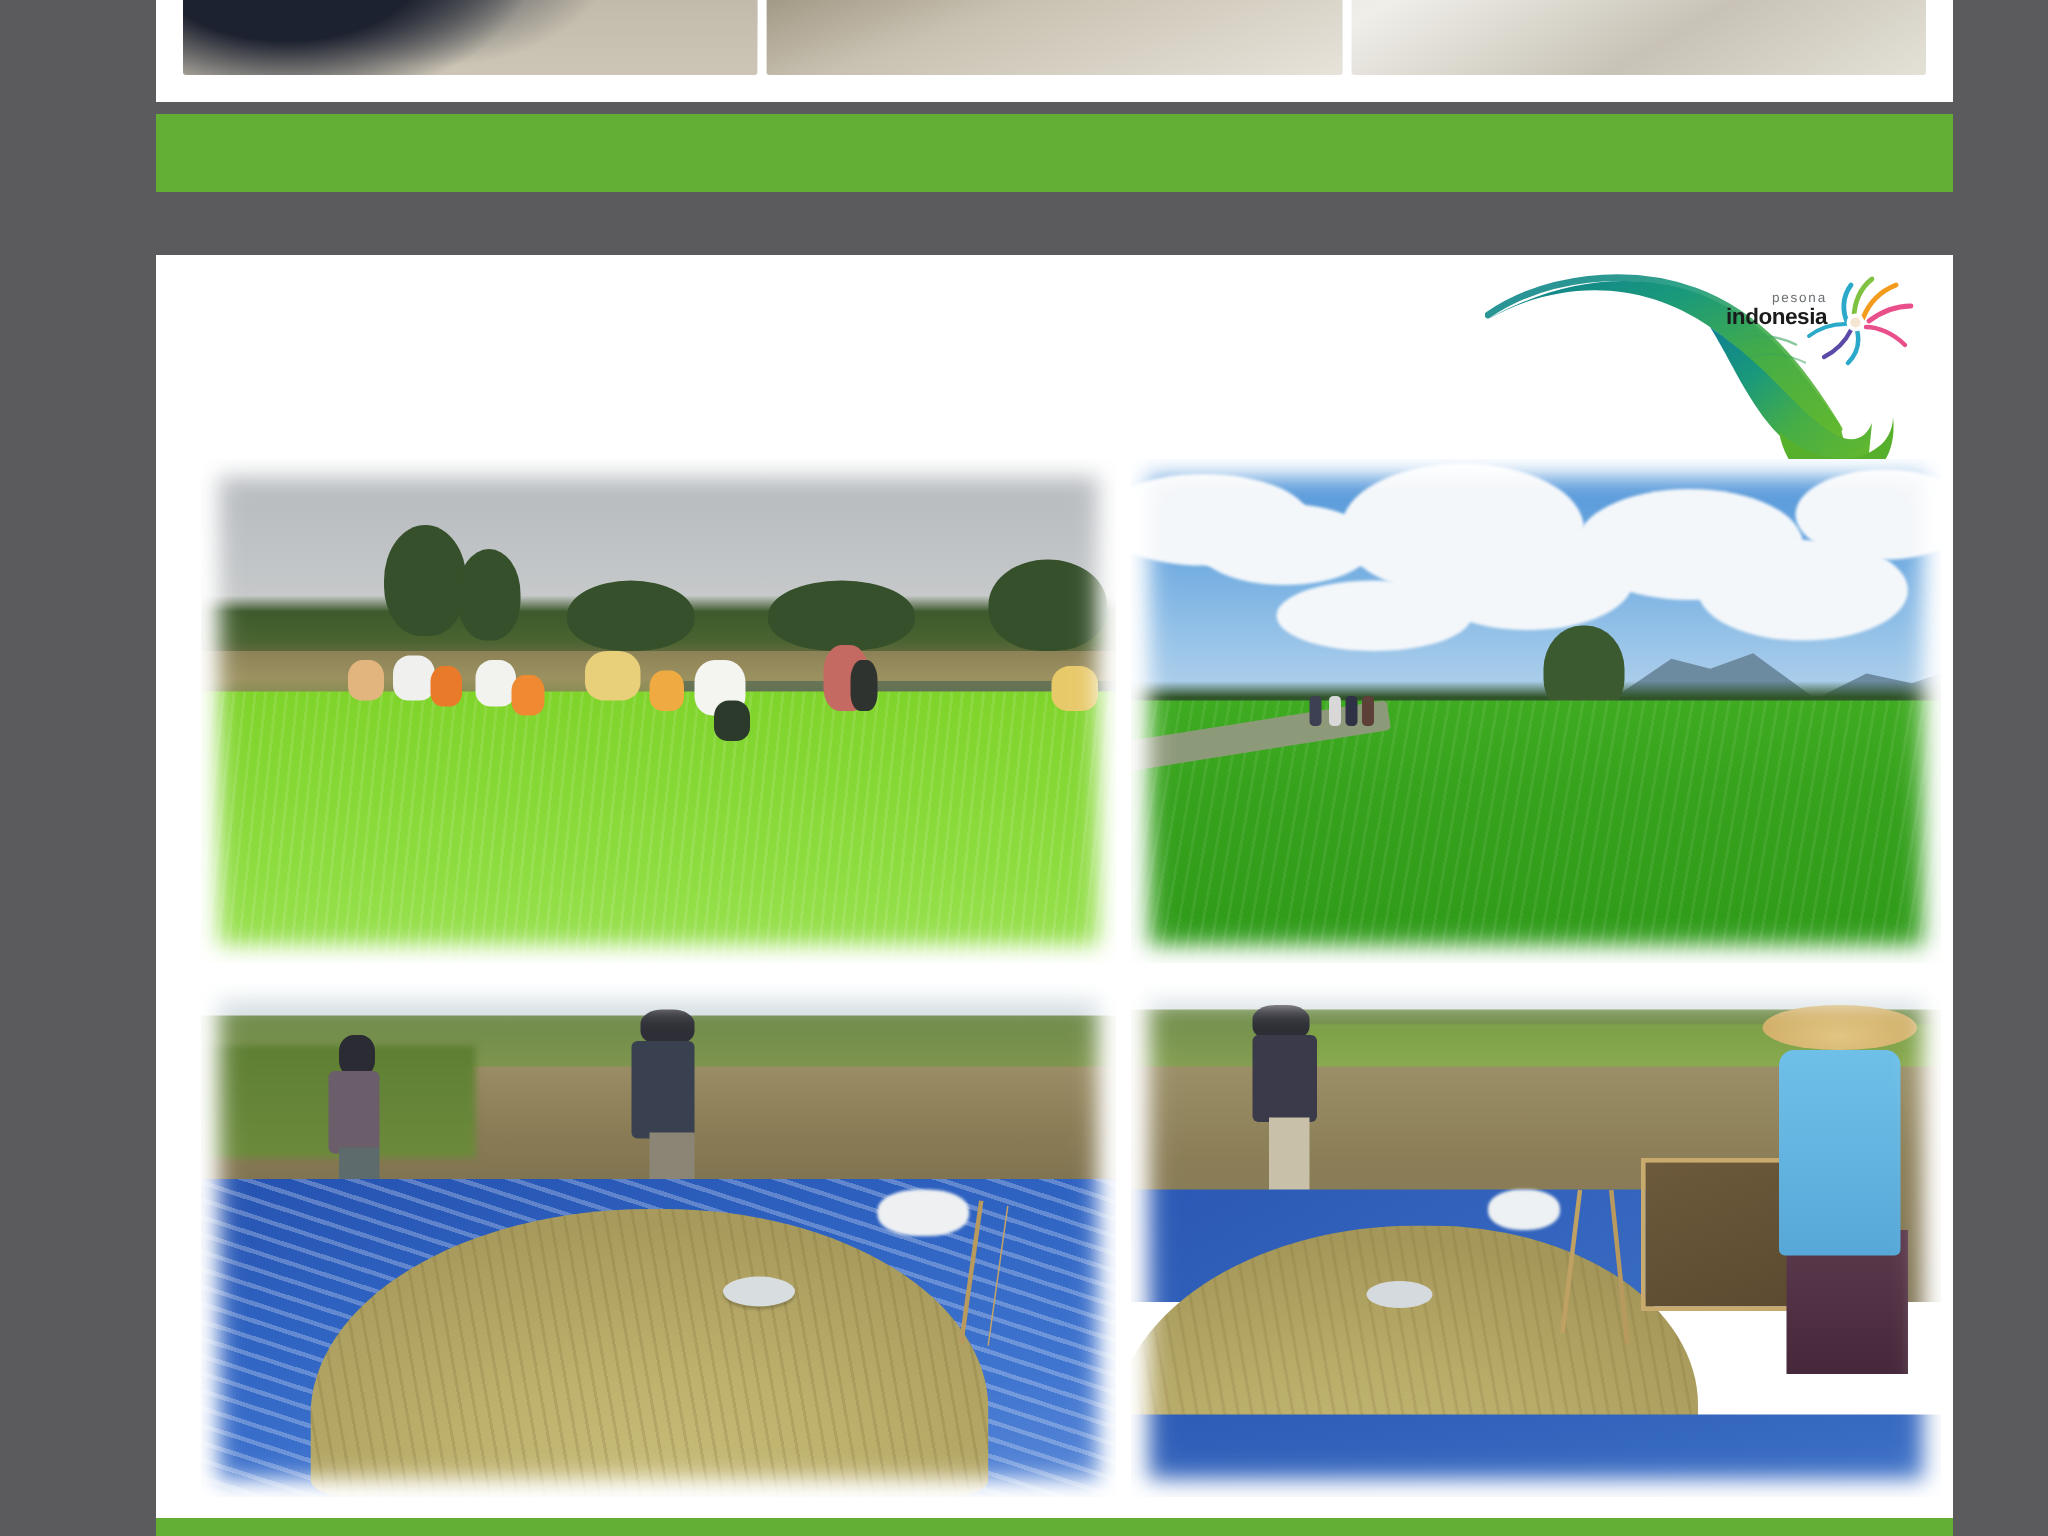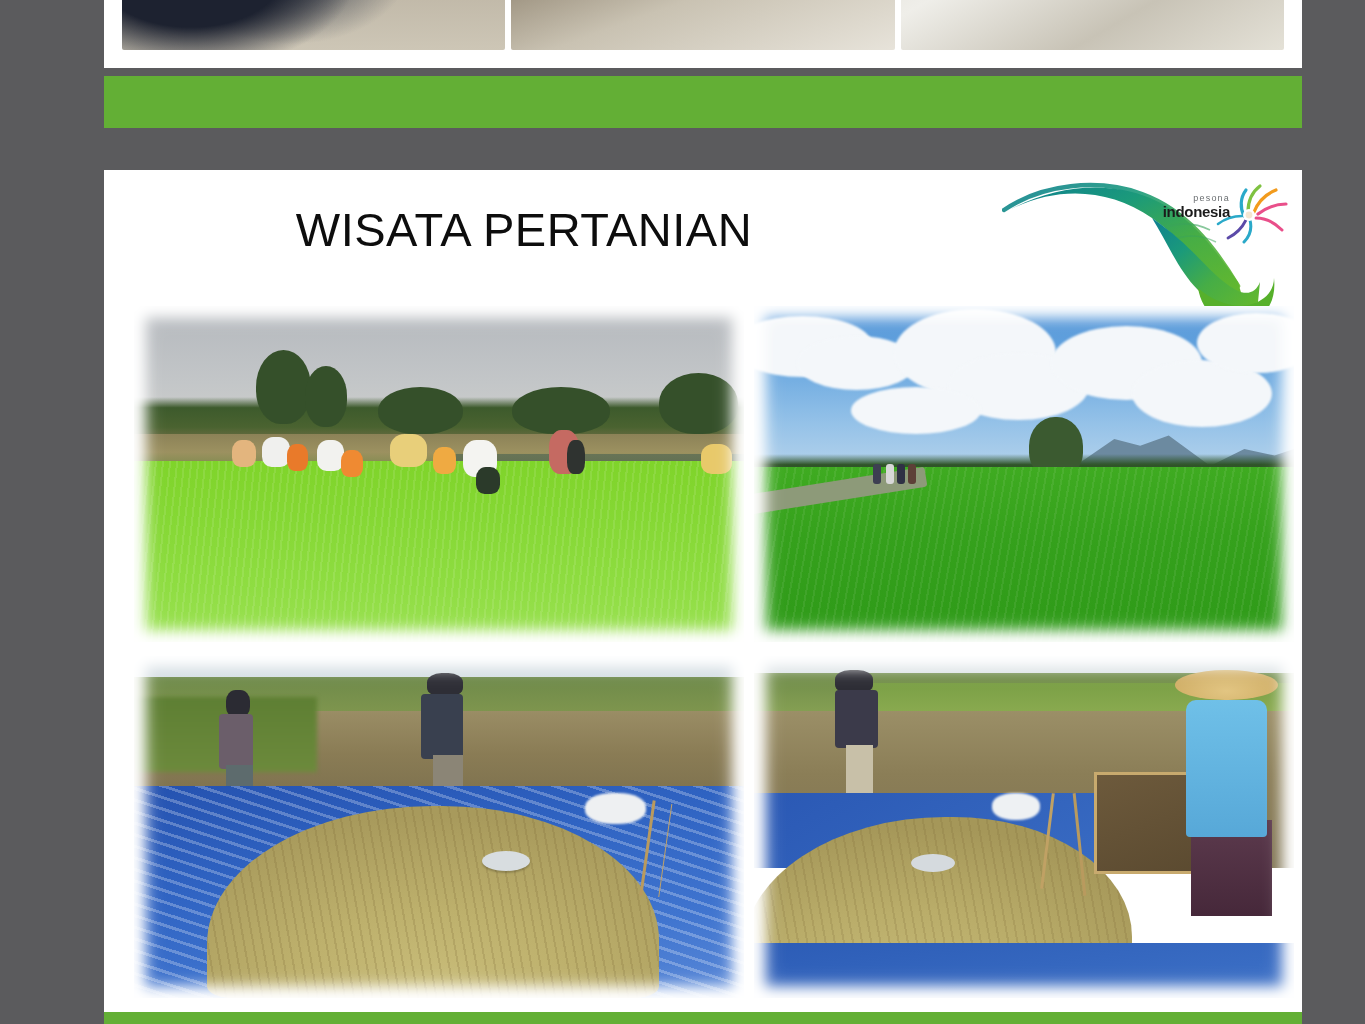--- a/index.html
+++ b/index.html
@@ -67,21 +67,21 @@
     font-size:47px;
     letter-spacing:0.5px;
     color:#0d0d0d;
     font-weight:400;
     font-family:"Liberation Sans", sans-serif;
     white-space:nowrap;
   }
 
   
   #logo-block{
-    position:absolute; right:0px; top:0px; width:300px; height:270px;
+    position:absolute; right:12px; top:0px; width:300px; height:270px;
     pointer-events:none;
   }
   #logo-swoosh{ position:absolute; left:0; top:0; }
   #logo-mark{
     position:absolute; right:10px; top:12px; width:92px; height:62px;
   }
   #logo-wordmark{
     position:absolute; right:72px; top:24px;
     text-align:right; line-height:1.0;
   }
@@ -218,21 +218,20 @@
     <div class="prev-photo pp-a"></div>
     <div class="prev-photo pp-b"></div>
     <div class="prev-photo pp-c"></div>
   </div>
   <div class="prev-white-gap"></div>
 </div>
 <div id="prev-greenbar"></div>
 
 <div class="slide" id="slide-main">
 
-  <div id="slide-title">WISATA PERTANIAN</div>
 
   <div id="logo-block">
 
     <svg id="logo-swoosh" width="300" height="270" viewBox="0 0 300 270">
       <defs>
         <linearGradient id="gswoosh" x1="0" y1="0" x2="1" y2="1">
           <stop offset="0%" stop-color="#0d7f92"></stop>
           <stop offset="32%" stop-color="#1b9a7a"></stop>
           <stop offset="62%" stop-color="#46ad46"></stop>
           <stop offset="100%" stop-color="#65b92c"></stop>

